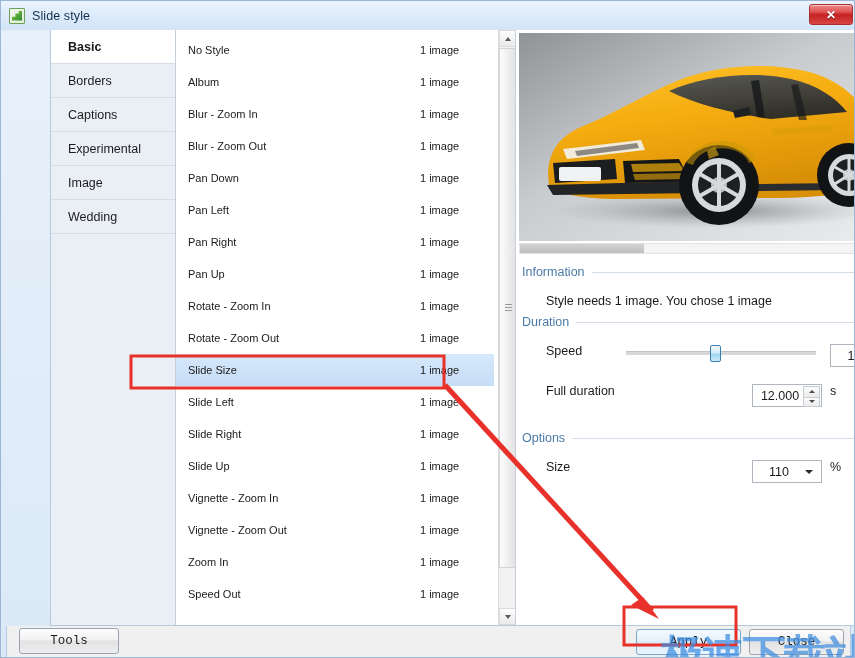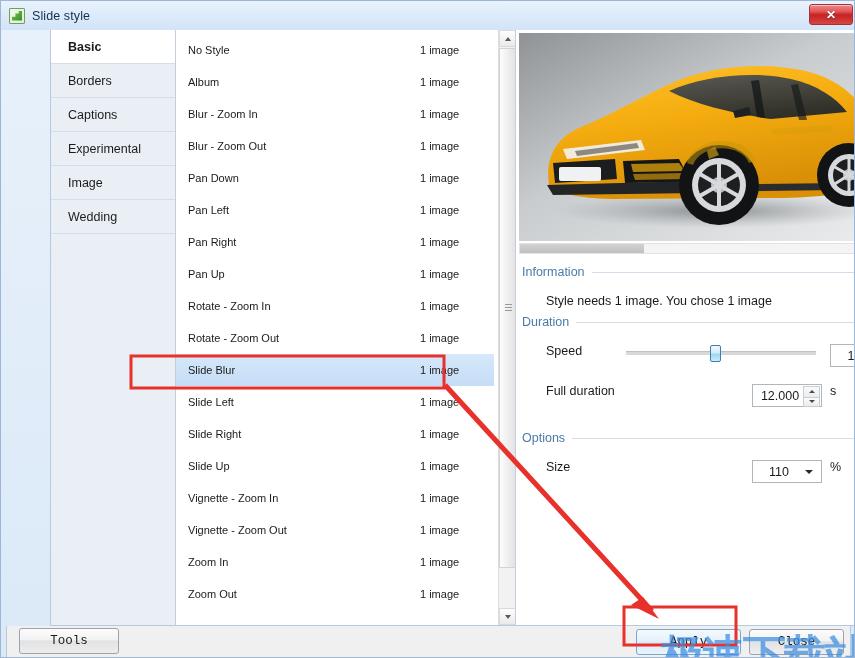--- a/index.html
+++ b/index.html
@@ -425,21 +425,21 @@
           </div>
           <div class="list-row">
             <span class="rname">Rotate - Zoom In</span>
             <span class="rcount">1 image</span>
           </div>
           <div class="list-row">
             <span class="rname">Rotate - Zoom Out</span>
             <span class="rcount">1 image</span>
           </div>
           <div class="list-row selected">
-            <span class="rname">Slide Blur</span>
+            <span class="rname">Slide Size</span>
             <span class="rcount">1 image</span>
           </div>
           <div class="list-row">
             <span class="rname">Slide Left</span>
             <span class="rcount">1 image</span>
           </div>
           <div class="list-row">
             <span class="rname">Slide Right</span>
             <span class="rcount">1 image</span>
           </div>
@@ -453,21 +453,21 @@
           </div>
           <div class="list-row">
             <span class="rname">Vignette - Zoom Out</span>
             <span class="rcount">1 image</span>
           </div>
           <div class="list-row">
             <span class="rname">Zoom In</span>
             <span class="rcount">1 image</span>
           </div>
           <div class="list-row">
-            <span class="rname">Zoom Out</span>
+            <span class="rname">Speed Out</span>
             <span class="rcount">1 image</span>
           </div>
         </div>
       <div id="vscroll">
         <div class="sb-btn top">
           <div class="sb-arrow up"></div>
         </div>
         <div id="vthumb"></div>
         <div class="sb-btn bottom">
           <div class="sb-arrow down"></div>

